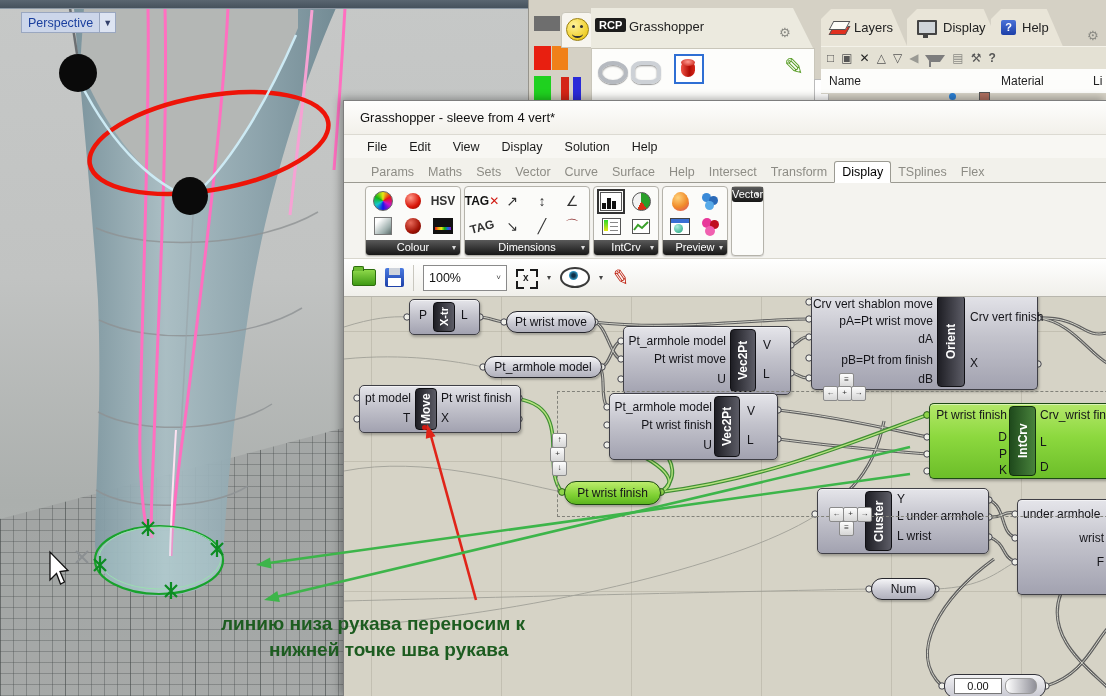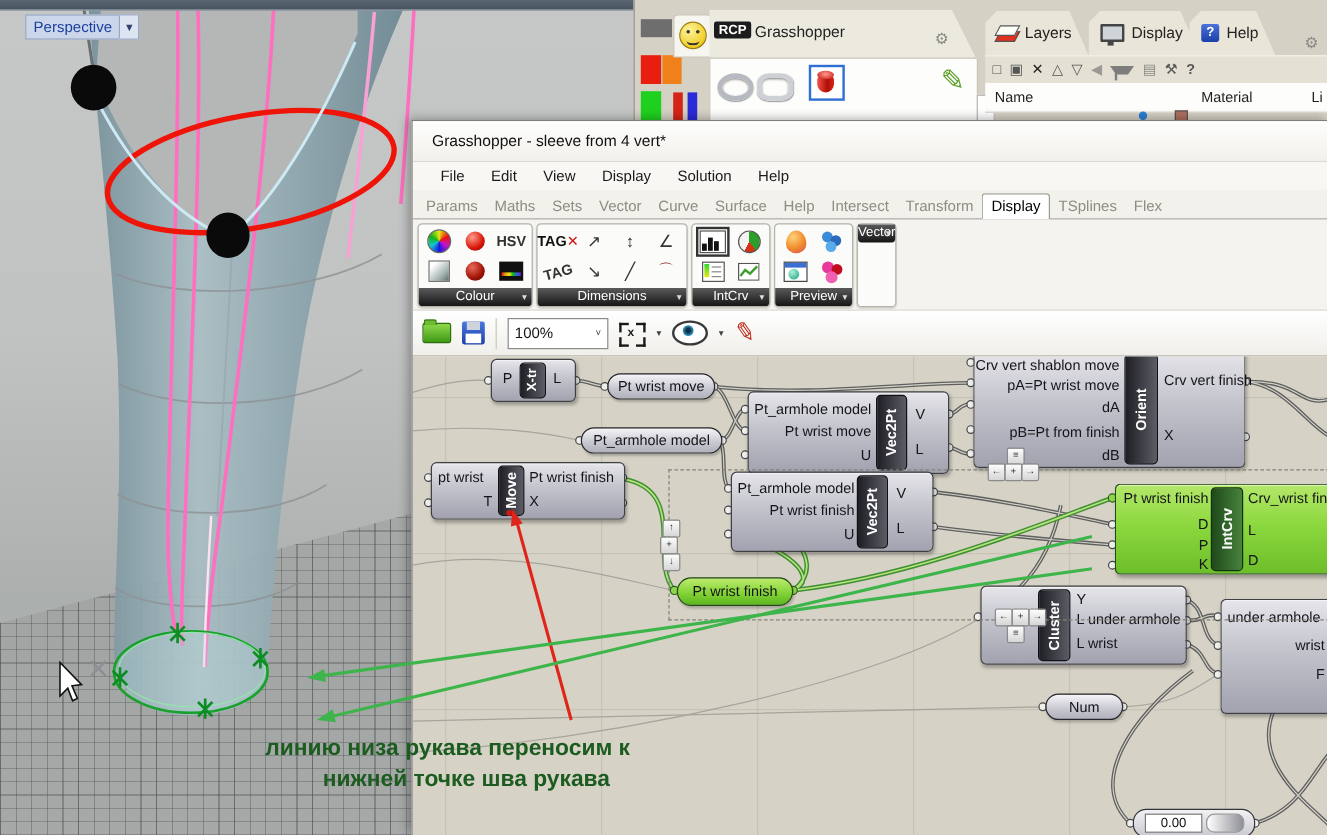--- a/index.html
+++ b/index.html
@@ -39,24 +39,24 @@
   #ltoolbar{position:absolute;left:292px;top:46px;width:286px;height:22px;background:#e4e1d4;border-top:1px solid #f4f2e9;border-bottom:1px solid #c6c3b6;display:flex;align-items:center;gap:7px;padding-left:6px;font-size:12px;color:#555;}
   #lheader{position:absolute;left:292px;top:69px;width:286px;height:24px;background:#fdfdfb;border-bottom:1px solid #d8d5c9;font-size:12px;color:#222;}
   .funnel{width:10px;height:0;border-left:5px solid transparent;border-right:5px solid transparent;border-top:7px solid #7d7d7d;position:relative;}
   .funnel:after{content:"";position:absolute;left:-1px;top:-1px;width:2px;height:6px;background:#7d7d7d;}
   .gear{color:#8a8a84;font-size:13px;}
   
   #ghwin{left:343px;top:100px;width:763px;height:596px;background:#fff;border-left:1px solid #7e7e7e;border-top:1px solid #7e7e7e;box-shadow:-3px -2px 8px rgba(0,0,0,.3);}
   #ghtitle{left:0;top:0;width:100%;height:34px;background:linear-gradient(#fefefd,#f2f0ea);border-bottom:1px solid #dcdad2;font-size:13px;color:#111;line-height:34px;padding-left:16px;box-sizing:border-box;}
   #ghmenu{left:0;top:34px;width:100%;height:23px;background:#f8f7f3;display:flex;align-items:center;padding-left:12px;box-sizing:border-box;}
   #ghmenu span{padding:0 11px;font-size:12.5px;color:#1a1a1a;}
-  #ghtabs{left:0;top:57px;width:100%;height:25px;background:#f2f1eb;border-bottom:1px solid #9b9a92;display:flex;align-items:flex-end;padding-left:4px;box-sizing:border-box;}
+  #ghtabs{left:0;top:57px;width:100%;height:25px;background:#f2f1eb;border-bottom:1px solid #9b9a92;display:flex;align-items:flex-end;padding-left:20px;box-sizing:border-box;}
   #ghtabs span{padding:3px 7px;font-size:12.5px;color:#8d8c85;}
   #ghtabs span.active{background:#fff;border:1px solid #9b9a92;border-bottom:1px solid #fff;border-radius:3px 3px 0 0;color:#000;margin-bottom:-1px;}
-  #ghtools{left:0;top:82px;width:100%;height:76px;background:#f4f3ef;border-bottom:1px solid #d8d6cd;display:flex;align-items:center;padding-left:4px;box-sizing:border-box;}
+  #ghtools{left:0;top:82px;width:100%;height:76px;background:#f4f3ef;border-bottom:1px solid #d8d6cd;display:flex;align-items:center;padding-left:21px;box-sizing:border-box;}
   .ggroup{position:relative;border:1px solid #b5b3ab;border-radius:4px;background:#fbfbf9;margin-right:3px;height:68px;display:flex;flex-direction:column;justify-content:space-between;box-shadow:0 1px 1px rgba(0,0,0,.12);}
   .gicons{display:grid;grid-auto-flow:column;grid-template-rows:25px 25px;padding:2px 3px 0 3px;gap:0 2px;}
   .gicons .cell{width:28px;height:25px;display:flex;align-items:center;justify-content:center;font-size:12px;color:#333;}
   .glabel{background:linear-gradient(#5a5a5a,#161616);color:#fff;font-size:11px;text-align:center;border-radius:0 0 3px 3px;padding:1px 0 2px;position:relative;}
   .glabel i{position:absolute;right:4px;top:3px;font-size:8px;color:#ddd;font-style:normal;}
   .cwheel{width:18px;height:18px;border-radius:50%;background:conic-gradient(#e8e814,#e81414,#c814c8,#1414e8,#14c8c8,#14b414,#e8e814);border:1px solid #666;}
   .sphr{width:16px;height:16px;border-radius:50%;background:radial-gradient(circle at 35% 30%,#ff9a8a,#d81508 60%,#7d0a02);}
   .sphd{width:16px;height:16px;border-radius:50%;background:radial-gradient(circle at 35% 30%,#e86a5a,#a01205 60%,#55070１);}
   .cube{width:16px;height:16px;background:linear-gradient(135deg,#fefefe 20%,#9fb0ae 70%,#5c6c6a);border:1px solid #777;}
   .prism{width:20px;height:16px;background:#111;position:relative;overflow:hidden;}
@@ -473,21 +473,21 @@
       <div class="comp" style="left:65px;top:2px;width:69px;height:34px;">
         <span class="lin" style="left:9px;top:8px;">P</span>
         <div class="vbar" style="left:23px;width:20px;font-size:11px;">X-tr</div>
         <span class="lin" style="left:51px;top:8px;">L</span>
       </div>
 
       <div class="pill" style="left:162px;top:14px;width:88px;height:20px;">Pt wrist move</div>
       <div class="pill" style="left:140px;top:59px;width:116px;height:20px;">Pt_armhole model</div>
 
       <div class="comp" style="left:15px;top:88px;width:160px;height:46px;">
-        <span class="lin" style="left:5px;top:5px;">pt wrist</span>
+        <span class="lin" style="left:5px;top:5px;">pt model</span>
         <span class="lin" style="left:43px;top:25px;">T</span>
         <div class="vbar" style="left:55px;width:20px;">Move</div>
         <span class="lin" style="left:81px;top:5px;">Pt wrist finish</span>
         <span class="lin" style="left:81px;top:25px;">X</span>
         <span class="abs" style="left:62px;top:39px;width:5px;height:5px;border-radius:50%;background:#d01810;"></span>
       </div>
 
       <div class="comp" style="left:279px;top:29px;width:166px;height:67px;">
         <span class="lin" style="right:64px;top:7px;">Pt_armhole model</span>
         <span class="lin" style="right:64px;top:25px;">Pt wrist move</span>

